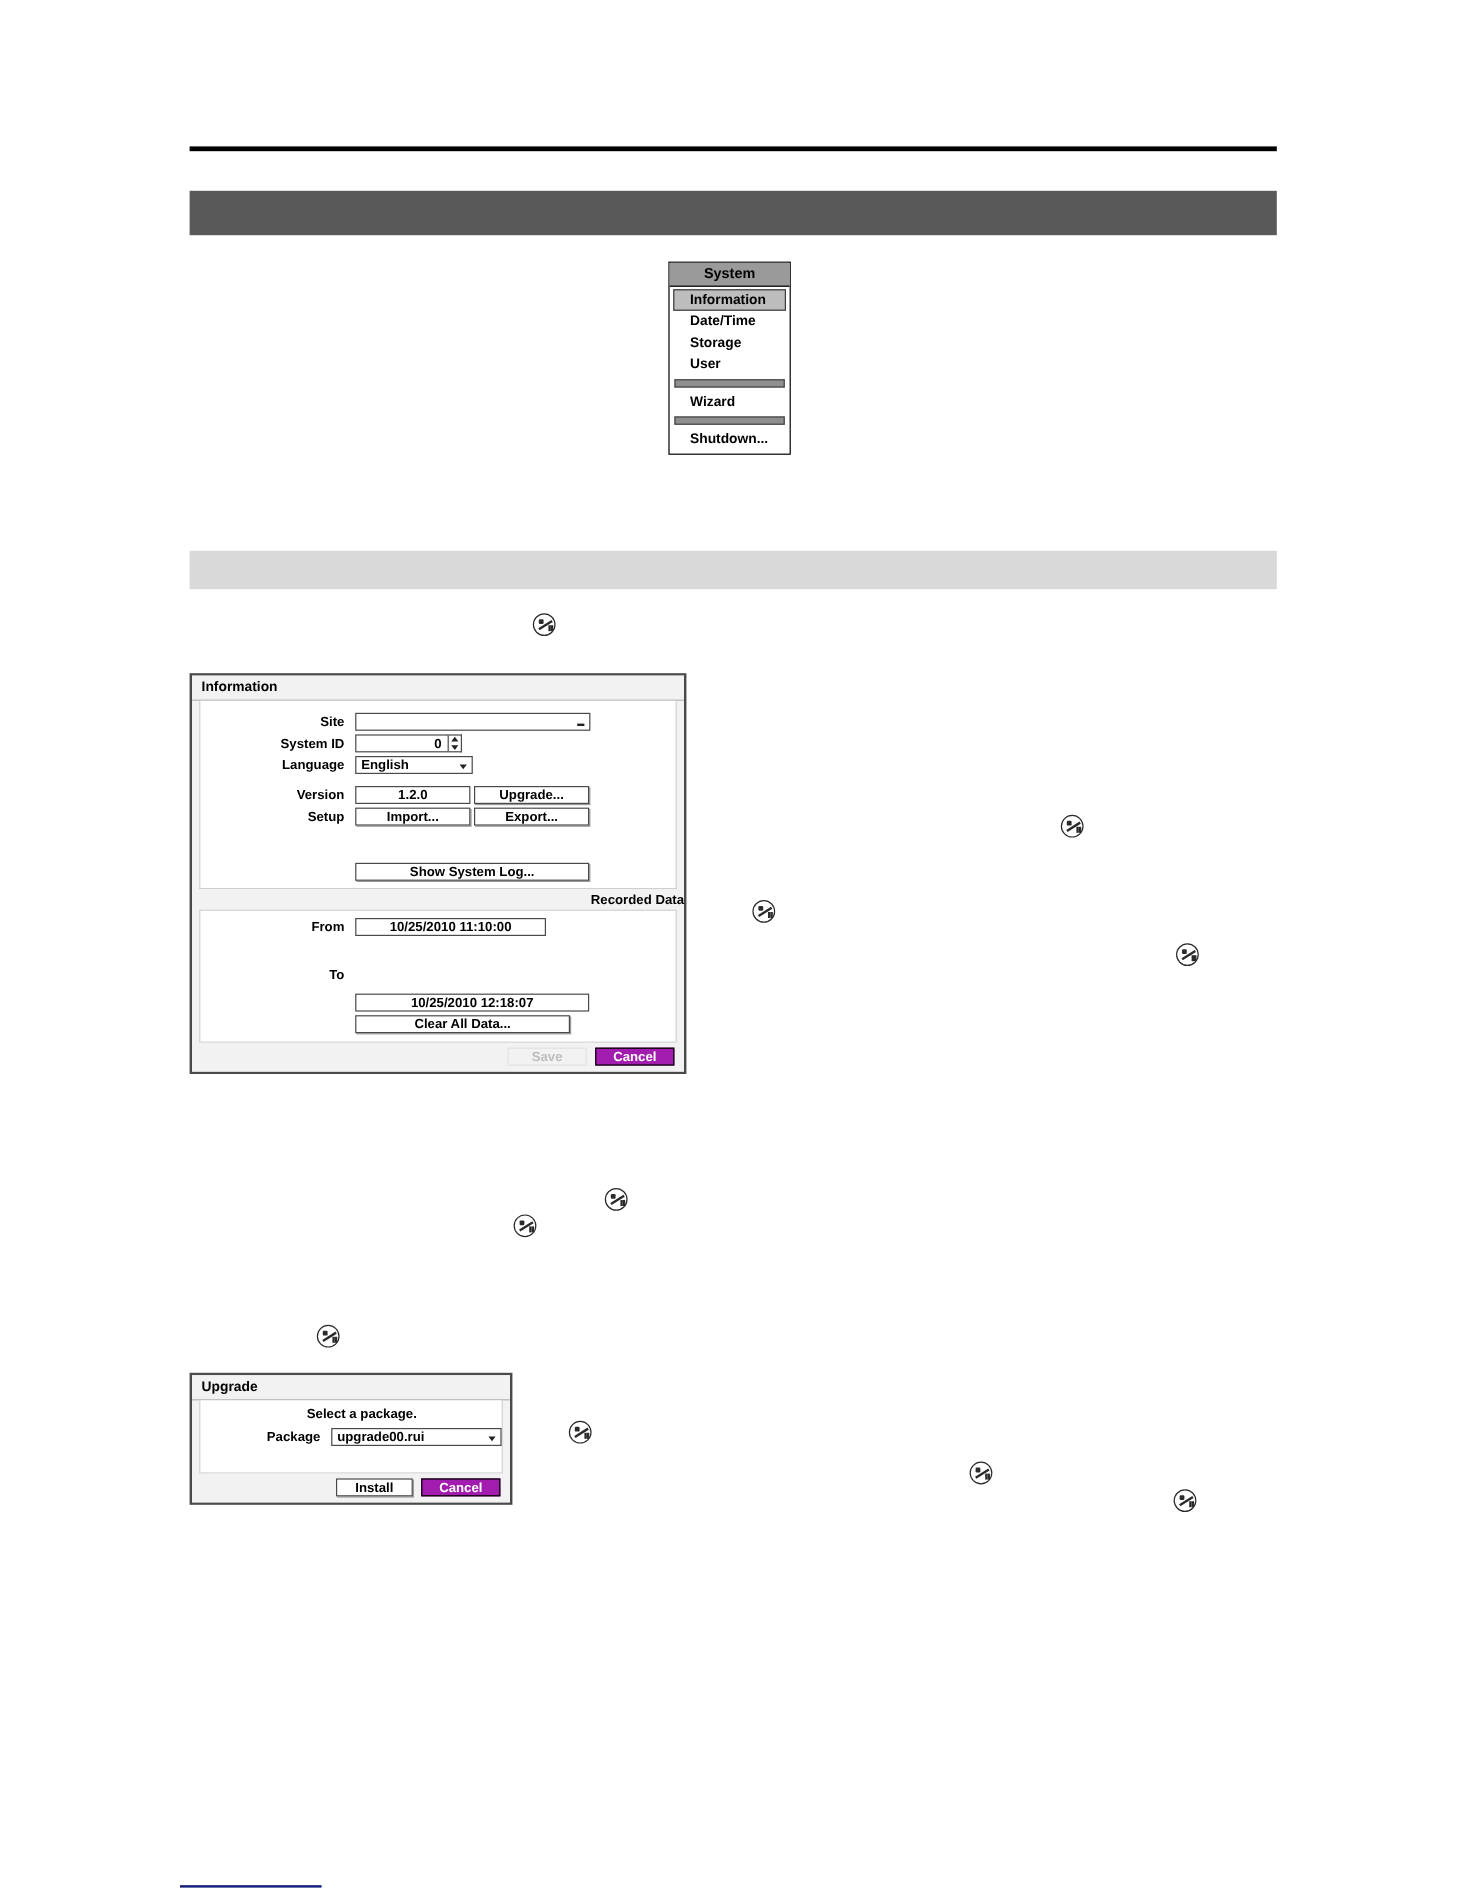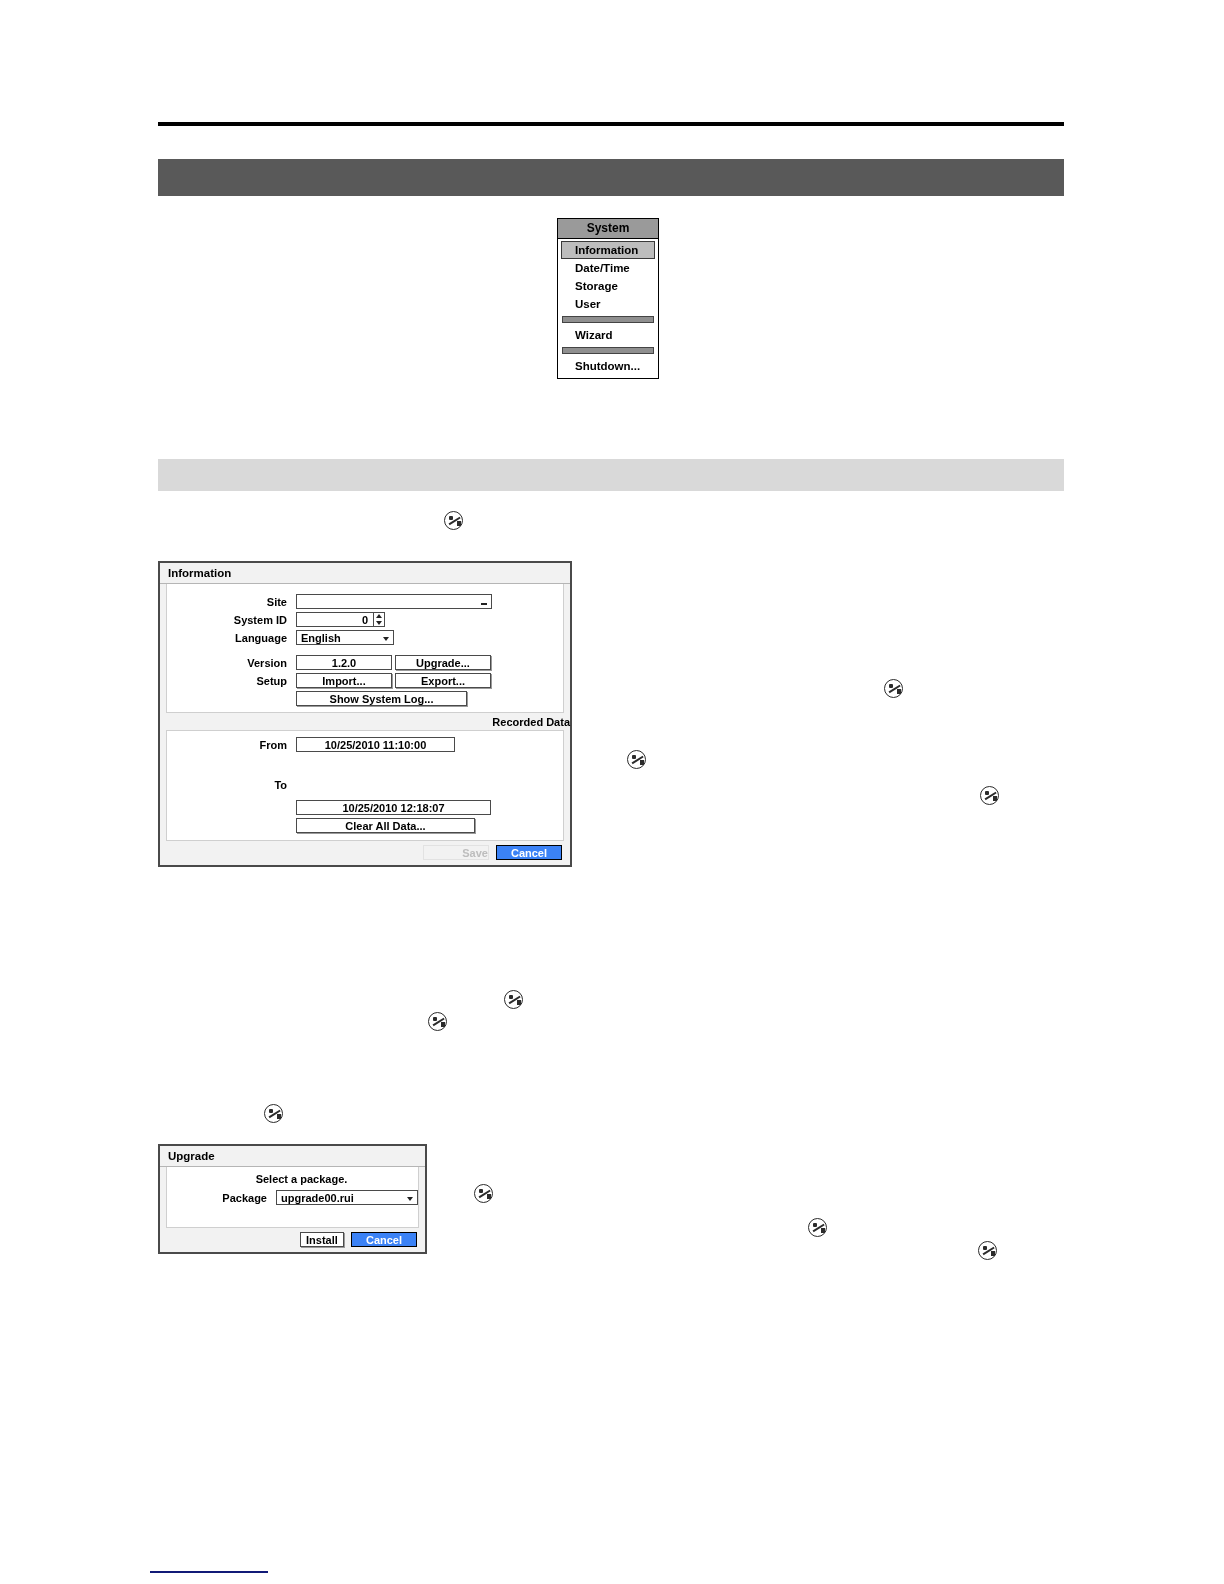--- a/index.html
+++ b/index.html
@@ -148,31 +148,30 @@
     background: #ffffff;
     height: 15px;
     line-height: 14px;
     text-align: center;
     font-size: 11px;
     font-weight: bold;
     box-sizing: border-box;
     box-shadow: 1px 1px 0 #9a9a9a;
   }
   .btn.dark {
-    background: #3b82f6;
+    background: #a21caf;
     color: #ffffff;
     border-color: #000000;
     box-shadow: none;
   }
   .btn.disabled {
     color: #bdbdbd;
     border-color: #e2e2e2;
     background: #f2f2f2;
     box-shadow: none;
-    text-align: right;
   }
 
   .caret {
     position: absolute;
     right: 4px;
     bottom: 3px;
     width: 0; height: 0;
     border-left: 3px solid transparent;
     border-right: 3px solid transparent;
     border-top: 4px solid #222;
@@ -348,21 +347,21 @@
     </div>
 
     <div class="row">
       <div class="row-label">Setup</div>
       <div class="btn" style="width:96px;">Import...</div>
       <div class="btn" style="width:96px; margin-left:3px;">Export...</div>
     </div>
 
     <div class="row" style="margin-bottom:2px;">
       <div class="row-label"></div>
-      <div class="btn" style="width:171px;">Show System Log...</div>
+      <div class="btn" style="width:195px;margin-top:28px;">Show System Log...</div>
     </div>
   </div>
 
   <div class="group-head">Recorded Data</div>
   <div class="group-box">
 
     <div class="row">
       <div class="row-label">From</div>
       <div class="field center" style="width:159px;">10/25/2010  11:10:00</div>
     </div>
@@ -389,21 +388,21 @@
 
   <div class="dlg-body">
     <div class="hint">Select a package.</div>
     <div class="row" style="margin-bottom:0;">
       <div class="row-label" style="width:100px;">Package</div>
       <div class="field left" style="width:148px;">upgrade00.rui<span class="caret"></span></div>
     </div>
   </div>
 
   <div class="dlg-footer">
-    <span class="btn" style="display:inline-block; width:44px;">Install</span>
+    <span class="btn" style="display:inline-block; width:64px;">Install</span>
     <span class="btn dark" style="display:inline-block; width:66px; margin-left:4px;">Cancel</span>
   </div>
 </div>
 
 <div id="enter-icon-layer">
     <div class="enter-icon" style="left: 444px; top: 511px;">
       <span class="tail"></span>
     </div>
     <div class="enter-icon" style="left: 884px; top: 679px;">
       <span class="tail"></span>

